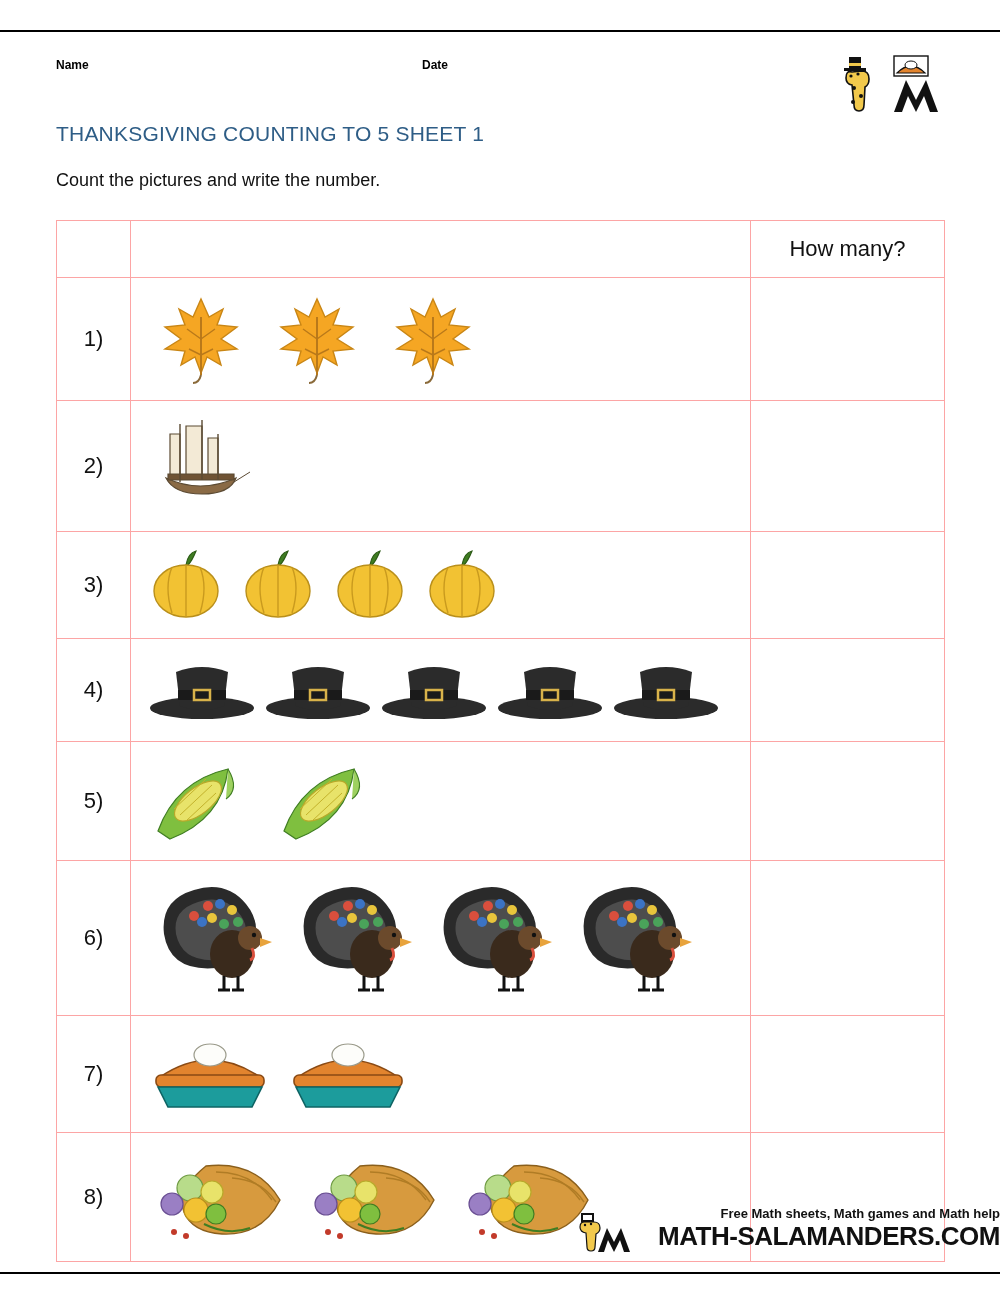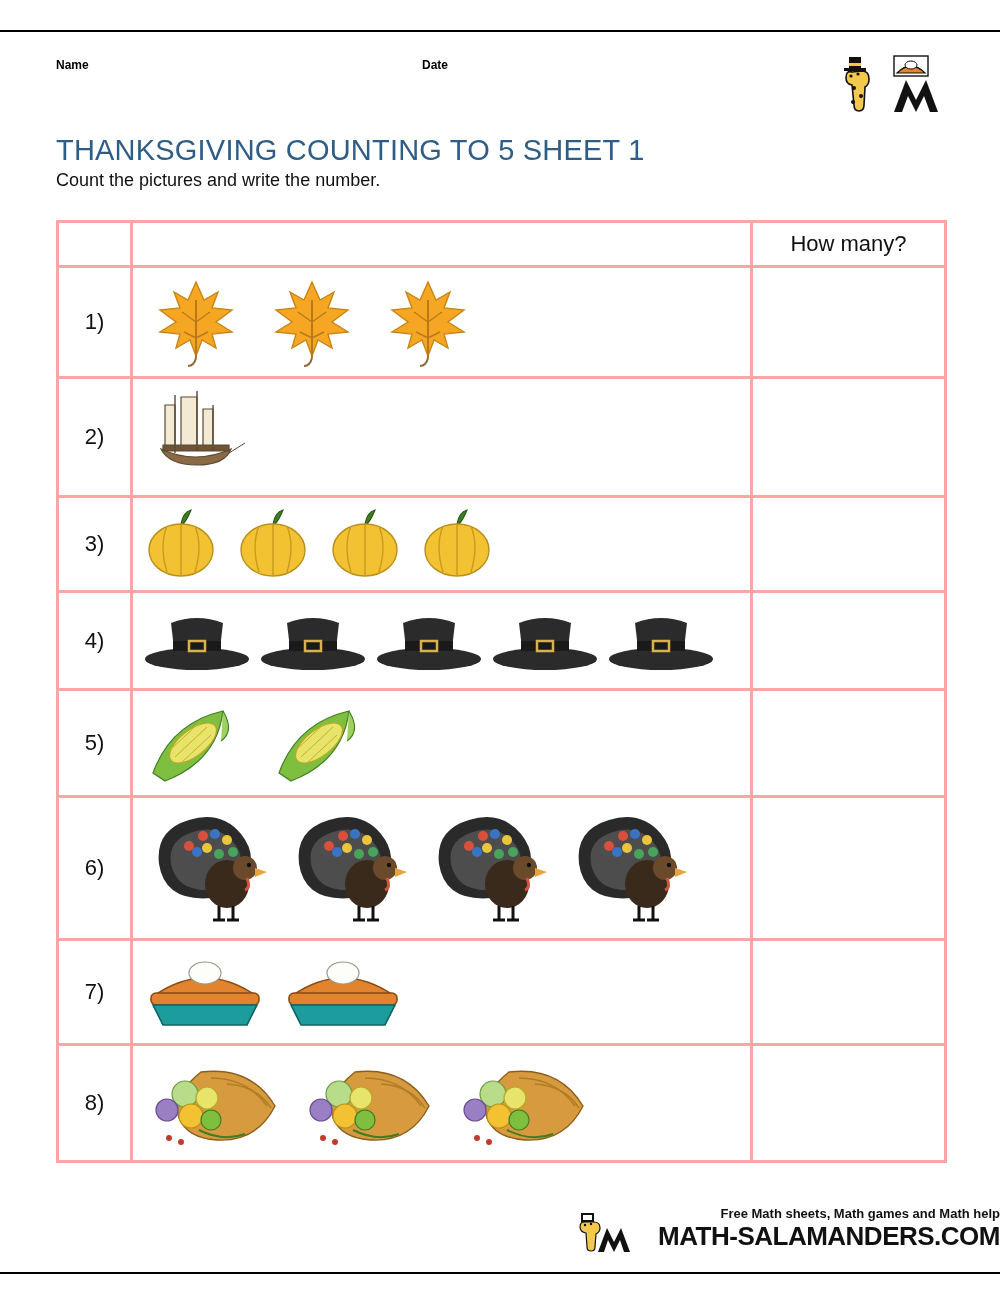--- a/index.html
+++ b/index.html
@@ -38,43 +38,43 @@
   .hdr-date { left: 414px; padding-left: 8px; }
 
   .logo-top {
     position: absolute;
     top: 50px; right: 56px;
     width: 110px; height: 70px;
   }
 
   .title {
     position: absolute;
-    top: 134px; left: 56px;
-    font-size: 29px;
+    top: 122px; left: 56px;
+    font-size: 21px;
     color: #2e5d86;
     letter-spacing: 0.2px;
   }
   .subtitle {
     position: absolute;
     top: 170px; left: 56px;
     font-size: 18px;
     color: #111;
     text-align: right;
   }
 
   table.sheet {
     position: absolute;
     top: 220px; left: 56px;
     width: 888px;
     border-collapse: collapse;
     table-layout: fixed;
   }
   table.sheet td, table.sheet th {
-    border: 3px solid #fca5a5;
-    padding: 8px;
+    border: 1px solid #fca5a5;
+    padding: 15px;
   }
   table.sheet tr.head th {
     height: 42px;
     font-size: 22px;
     font-weight: normal;
     color: #111;
     text-align: center;
   }
   .col-num { width: 74px; }
   .col-pics { width: 620px; }

